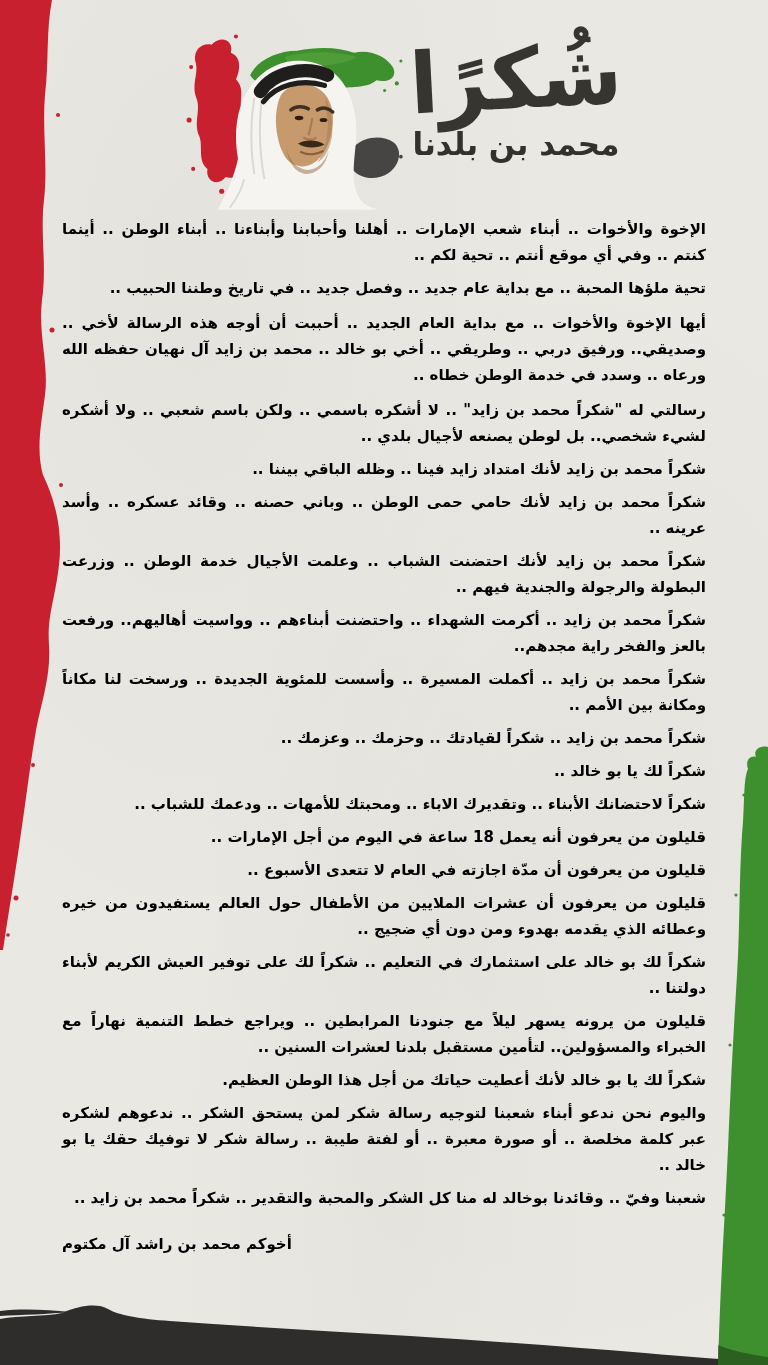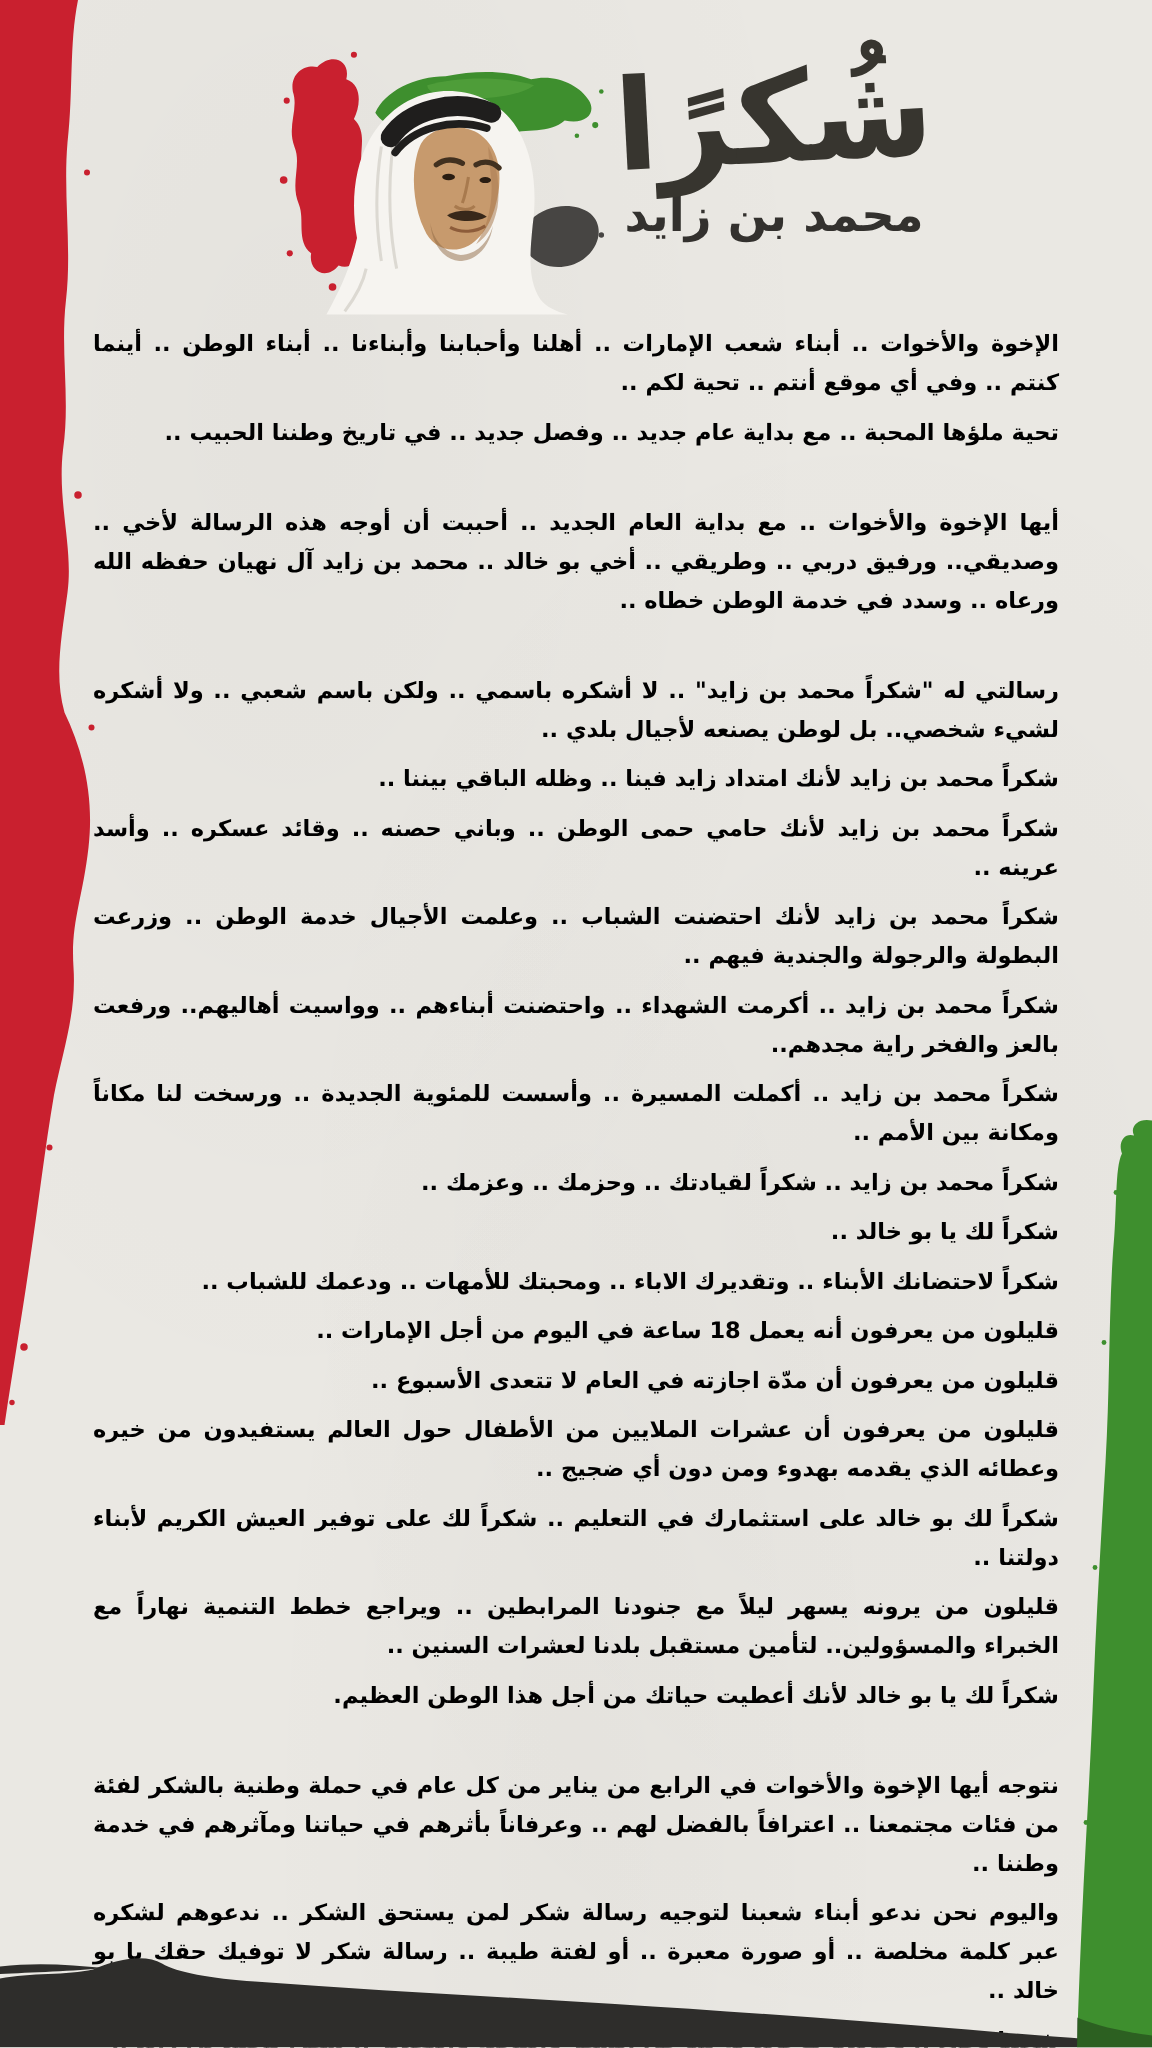--- a/index.html
+++ b/index.html
@@ -28,21 +28,21 @@
   .calli-sub{
     font-size:31px;font-weight:bold;margin-top:6px;color:#33312e;
     letter-spacing:0px;white-space:nowrap;
   }
   main{
     position:absolute;top:216px;right:62px;left:62px;bottom:70px;
     color:#000000;font-size:15px;font-weight:bold;line-height:26px;
     text-align:justify;z-index:1;
   }
   main p{margin:0 0 7px 0;}
-  main p.gap-lg{margin-top:34px;}
+  main p.gap-lg{margin-top:9px;}
   .signature{
     margin-top:20px !important;text-align:left;font-size:15px;font-weight:bold;
   }
 </style>
 </head>
 <body>
 
 <svg id="red-stroke" class="decor" viewBox="0 0 72 950" preserveAspectRatio="none">
   <path fill="#c9202f" d="M0 0 H52 C46 30 49 60 45 95 C42 130 48 165 44 200 C40 235 47 265 42 300
     C38 335 49 365 45 395 C41 425 36 450 43 475 C55 500 63 530 59 565 C55 600 47 615 49 645
@@ -124,21 +124,21 @@
     <path stroke="#1f1e1d" stroke-width="5" stroke-linecap="round" fill="none" d="M79 74 C91 58 116 51 139 58"></path>
   </g>
   <g>
     <path fill="#f6f4f0" d="M148 62 C158 78 161 102 155 124 C153 134 150 144 146 150
       C158 140 166 118 164 94 C163 76 156 64 148 62 Z"></path>
   </g>
 </svg>
 
 <div class="calli">
   <div class="calli-title">شُكرًا</div>
-  <div class="calli-sub">محمد بن زايد</div>
+  <div class="calli-sub">محمد بن بلدنا</div>
 </div>
 
 <main>
   <p>الإخوة والأخوات .. أبناء شعب الإمارات .. أهلنا وأحبابنا وأبناءنا .. أبناء الوطن .. أينما كنتم .. وفي أي موقع أنتم .. تحية لكم ..</p>
   <p>تحية ملؤها المحبة .. مع بداية عام جديد .. وفصل جديد .. في تاريخ وطننا الحبيب ..</p>
   <p class="gap-lg">أيها الإخوة والأخوات .. مع بداية العام الجديد .. أحببت أن أوجه هذه الرسالة لأخي .. وصديقي.. ورفيق دربي .. وطريقي .. أخي بو خالد .. محمد بن زايد آل نهيان حفظه الله ورعاه .. وسدد في خدمة الوطن خطاه ..</p>
   <p class="gap-lg">رسالتي له "شكراً محمد بن زايد" .. لا أشكره باسمي .. ولكن باسم شعبي .. ولا أشكره لشيء شخصي.. بل لوطن يصنعه لأجيال بلدي ..</p>
   <p>شكراً محمد بن زايد لأنك امتداد زايد فينا .. وظله الباقي بيننا ..</p>
   <p>شكراً محمد بن زايد لأنك حامي حمى الوطن .. وباني حصنه .. وقائد عسكره .. وأسد عرينه ..</p>
   <p>شكراً محمد بن زايد لأنك احتضنت الشباب .. وعلمت الأجيال خدمة الوطن .. وزرعت البطولة والرجولة والجندية فيهم ..</p>
@@ -146,17 +146,16 @@
   <p>شكراً محمد بن زايد .. أكملت المسيرة .. وأسست للمئوية الجديدة .. ورسخت لنا مكاناً ومكانة بين الأمم ..</p>
   <p>شكراً محمد بن زايد .. شكراً لقيادتك .. وحزمك .. وعزمك ..</p>
   <p>شكراً لك يا بو خالد ..</p>
   <p>شكراً لاحتضانك الأبناء .. وتقديرك الاباء .. ومحبتك للأمهات .. ودعمك للشباب ..</p>
   <p>قليلون من يعرفون أنه يعمل 18 ساعة في اليوم من أجل الإمارات ..</p>
   <p>قليلون من يعرفون أن مدّة اجازته في العام لا تتعدى الأسبوع ..</p>
   <p>قليلون من يعرفون أن عشرات الملايين من الأطفال حول العالم يستفيدون من خيره وعطائه الذي يقدمه بهدوء ومن دون أي ضجيج ..</p>
   <p>شكراً لك بو خالد على استثمارك في التعليم .. شكراً لك على توفير العيش الكريم لأبناء دولتنا ..</p>
   <p>قليلون من يرونه يسهر ليلاً مع جنودنا المرابطين .. ويراجع خطط التنمية نهاراً مع الخبراء والمسؤولين.. لتأمين مستقبل بلدنا لعشرات السنين ..</p>
   <p>شكراً لك يا بو خالد لأنك أعطيت حياتك من أجل هذا الوطن العظيم.</p>
-  <p class="gap-lg">نتوجه أيها الإخوة والأخوات في الرابع من يناير من كل عام في حملة وطنية بالشكر لفئة من فئات مجتمعنا .. اعترافاً بالفضل لهم .. وعرفاناً بأثرهم في حياتنا ومآثرهم في خدمة وطننا ..</p>
   <p>واليوم نحن ندعو أبناء شعبنا لتوجيه رسالة شكر لمن يستحق الشكر .. ندعوهم لشكره عبر كلمة مخلصة .. أو صورة معبرة .. أو لفتة طيبة .. رسالة شكر لا توفيك حقك يا بو خالد ..</p>
   <p>شعبنا وفيّ .. وقائدنا بوخالد له منا كل الشكر والمحبة والتقدير .. شكراً محمد بن زايد ..</p>
   <p class="signature">أخوكم محمد بن راشد آل مكتوم</p>
 </main>
 
 </body></html>

